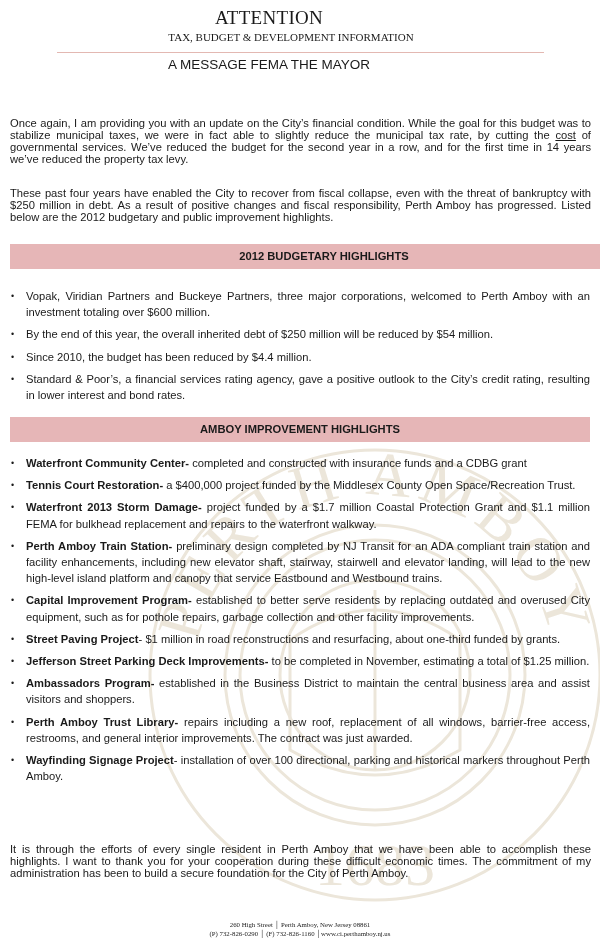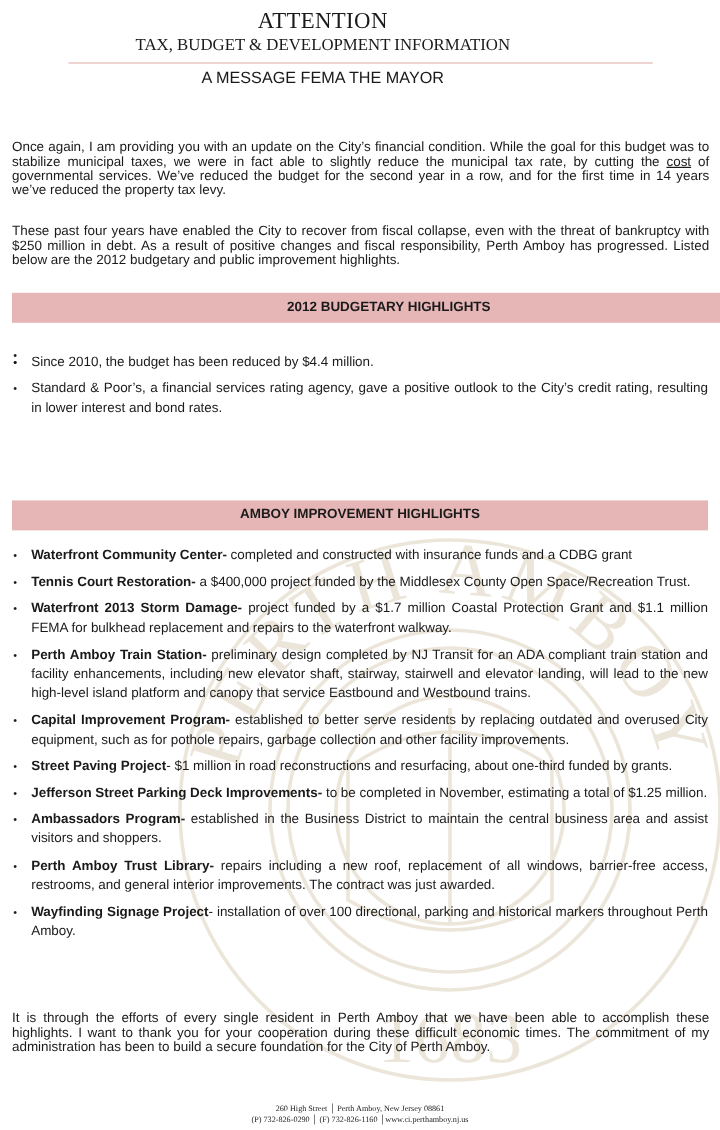--- a/index.html
+++ b/index.html
@@ -3,21 +3,21 @@
 <meta charset="utf-8">
 <style>
   html, body { margin: 0; padding: 0; background: #ffffff; }
   body { width: 600px; height: 942px; position: relative; overflow: hidden;
          font-family: "Liberation Sans", sans-serif; color: #1a1a1a; }
   .seal { position: absolute; left: 140px; top: 440px; width: 470px; height: 470px; z-index: 0; }
   .content { position: relative; z-index: 1; }
   .title { position: absolute; left: 0; width: 538px; text-align: center;
            font-family: "Liberation Serif", serif; color: #1a1a1a; }
   .t1 { top: 7px; font-size: 19px; letter-spacing: 0.3px; }
-  .t2 { top: 31px; font-size: 14px; }
+  .t2 { top: 31px; font-size: 11px; margin-left: 22px; }
   .rule { position: absolute; left: 57px; width: 487px; top: 52px; height: 1px; background: #e3b8b2; }
   .t3 { top: 57px; font-family: "Liberation Sans", sans-serif; font-size: 13.5px; }
   .para { position: absolute; left: 10px; width: 581px; font-size: 11.2px; line-height: 12px;
           text-align: justify; margin: 0; }
   .para u { text-decoration: underline; }
   .band { position: absolute; left: 10px; width: 580px; height: 25px; background: #e6b6b7;
           text-align: center; font-weight: bold; font-size: 11.2px; line-height: 25px; color: #1a1a1a; }
   ul.list { position: absolute; left: 10px; width: 580px; margin: 0; padding: 0; list-style: none; }
   ul.list li { position: relative; padding-left: 16px; font-size: 11.2px; line-height: 16.2px;
                text-align: justify; margin-bottom: 6px; }
@@ -54,22 +54,22 @@
   <div class="rule"></div>
   <div class="title t3">A MESSAGE FEMA THE MAYOR</div>
 
   <p class="para" style="top:117px;"><span>Once again, I am providing you with an update on the City’s financial condition. While the goal for this budget was to stabilize municipal taxes, we were in fact able to slightly reduce the municipal tax rate, by cutting the </span><u>cost</u><span> of governmental services.  We’ve reduced the budget for the second year in a row, and for the first time in 14 years we’ve reduced the property tax levy.</span></p>
 
   <p class="para" style="top:187px;">These past four years have enabled the City to recover from fiscal collapse, even with the threat of bankruptcy with $250 million in debt.  As a result of positive changes and fiscal responsibility, Perth Amboy has progressed. Listed below are the 2012 budgetary and public improvement highlights.</p>
 
   <div class="band" style="top:244px;padding-left:24px;">2012 BUDGETARY HIGHLIGHTS</div>
 
   <ul class="list" style="top:288px;">
-    <li><span class="bullet">•</span></li>
-    <li><span class="bullet">•</span></li>
+    <li><span class="bullet">•</span><span>Vopak, Viridian Partners and Buckeye Partners, three major corporations, welcomed to Perth Amboy with an investment totaling over $600 million.</span></li>
+    <li><span class="bullet">•</span><span>By the end of this year, the overall inherited debt of $250 million will be reduced by $54 million.</span></li>
     <li><span class="bullet">•</span><span>Since 2010, the budget has been reduced by $4.4 million.</span></li>
     <li><span class="bullet">•</span><span>Standard &amp; Poor’s, a financial services rating agency, gave a positive outlook to the City’s credit rating, resulting in lower interest and bond rates.</span></li>
   </ul>
 
   <div class="band" style="top:417px;">AMBOY IMPROVEMENT HIGHLIGHTS</div>
 
   <ul class="list" style="top:455px;">
     <li><span class="bullet">•</span><b>Waterfront Community Center-</b><span> completed and constructed with insurance funds and a CDBG grant</span></li>
     <li><span class="bullet">•</span><b>Tennis Court Restoration-</b><span> a $400,000 project funded by the Middlesex County Open Space/Recreation Trust.</span></li>
     <li><span class="bullet">•</span><b>Waterfront 2013 Storm Damage-</b><span> project funded by a $1.7 million Coastal Protection Grant and $1.1 million FEMA for bulkhead replacement and repairs to the waterfront walkway.</span></li>

